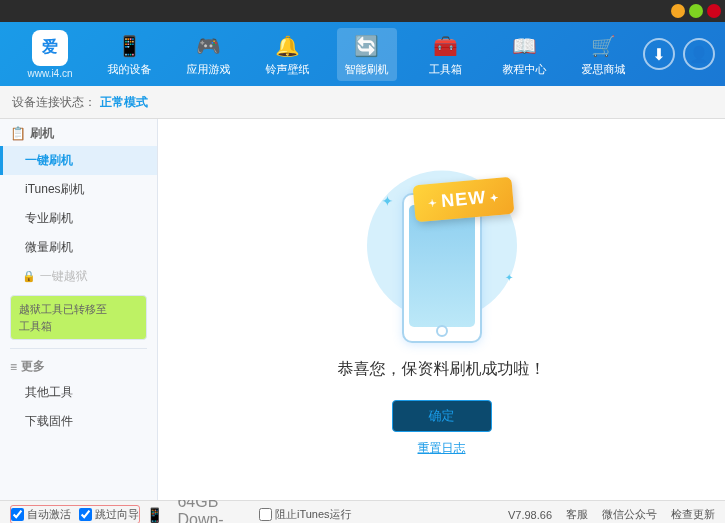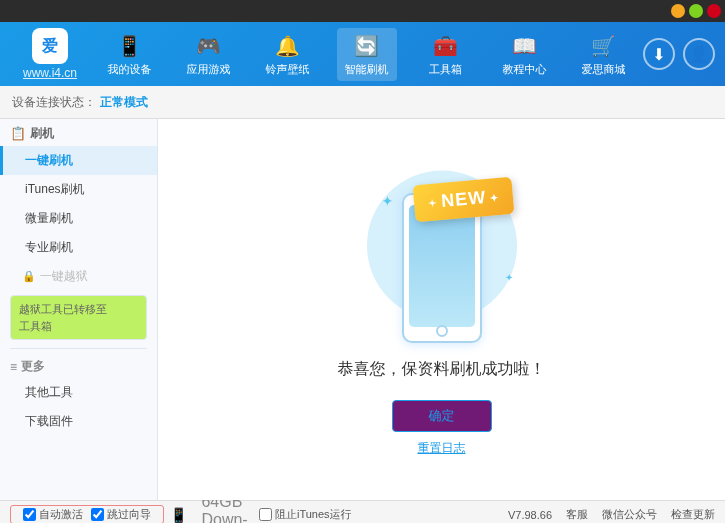--- a/index.html
+++ b/index.html
@@ -46,21 +46,21 @@
       background: white;
       border-radius: 8px;
       display: flex;
       align-items: center;
       justify-content: center;
       color: #1a88e8;
       font-weight: bold;
       font-size: 16px;
       margin-bottom: 2px;
     }
-    .logo-url { color: rgba(255,255,255,0.85); font-size: 12px; text-decoration: underline; }
+    .logo-url { color: rgba(255,255,255,0.85); font-size: 10px; }
 
     .nav-items {
       display: flex;
       flex: 1;
       justify-content: space-around;
       align-items: center;
     }
     .nav-item {
       display: flex;
       flex-direction: column;
@@ -233,21 +233,21 @@
     .success-text {
       font-size: 16px;
       color: #333;
       margin-bottom: 20px;
       font-weight: 500;
     }
     .confirm-btn {
       width: 100px;
       height: 32px;
       border: 1px solid #1a9be8;
-      background: #701a75;
+      background: #0c4a6e;
       color: #1a9be8;
       border-radius: 4px;
       cursor: pointer;
       font-size: 13px;
       margin-bottom: 8px;
       display: flex;
       align-items: center;
       justify-content: center;
     }
     .reboot-link {
@@ -288,21 +288,21 @@
       align-items: center;
       gap: 3px;
       cursor: pointer;
     }
     .checkbox-wrap {
       display: flex;
       align-items: center;
       gap: 8px;
       border: 1px solid #e88;
       border-radius: 3px;
-      padding: 1px 12px;
+      padding: 1px 0;
     }
 
     
     .phone-small-icon { font-size: 14px; color: #1a9be8; margin-right: 4px; }
 
     .sidebar-more-section {
       display: flex;
       align-items: center;
       padding: 5px 10px 3px 10px;
       color: #888;
@@ -373,24 +373,24 @@
       <span>刷机</span>
     </div>
 
     <div class="sidebar-item active">
       <span>一键刷机</span>
     </div>
     <div class="sidebar-item">
       <span>iTunes刷机</span>
     </div>
     <div class="sidebar-item">
+      <span>专业刷机</span>
+    </div>
+    <div class="sidebar-item">
       <span>微量刷机</span>
-    </div>
-    <div class="sidebar-item">
-      <span>专业刷机</span>
     </div>
 
     <div class="sidebar-locked">
       <span class="lock-icon">🔒</span>
       <span>一键越狱</span>
     </div>
     <div class="sidebar-note">
       <div>越狱工具已转移至</div>
       <div>工具箱</div>
     </div>

